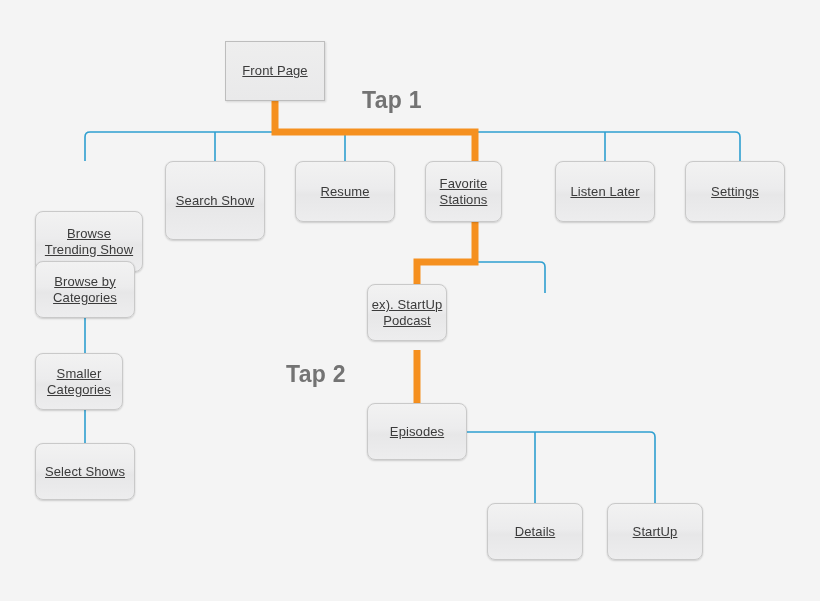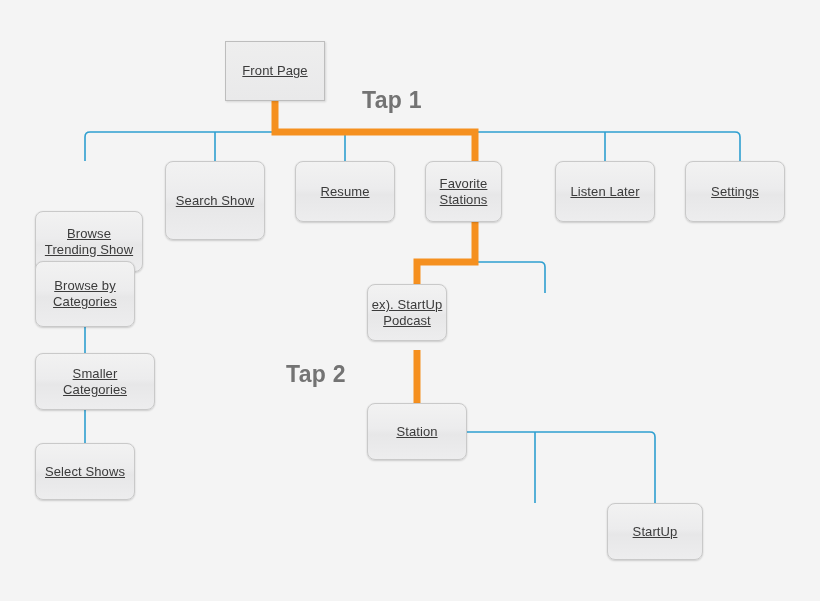--- a/index.html
+++ b/index.html
@@ -122,34 +122,35 @@
 
   <div class="node" style="left:295px; top:161px; width:100px; height:61px;">Resume</div>
 
   <div class="node" style="left:425px; top:161px; width:77px; height:61px;">Favorite
 Stations</div>
 
   <div class="node" style="left:555px; top:161px; width:100px; height:61px;">Listen Later</div>
 
   <div class="node" style="left:685px; top:161px; width:100px; height:61px;">Settings</div>
 
-  <div class="node" style="left:35px; top:261px; width:100px; height:66px;">Browse by
+  <div class="node" style="left:35px; top:261px; width:100px; height:57px;">Browse by
 Categories</div>
 
-  <div class="node" style="left:35px; top:353px; width:120px; height:57px;">Smaller
+  <div class="node" style="left:35px; top:353px; width:88px; height:57px;">Smaller
 Categories</div>
 
   <div class="node" style="left:35px; top:443px; width:100px; height:57px;">Select Shows</div>
 
   <div class="node" style="left:367px; top:284px; width:80px; height:57px;">ex). StartUp
 Podcast</div>
 
 
-  <div class="node" style="left:367px; top:403px; width:100px; height:57px;">Station</div>
+  <div class="node" style="left:367px; top:403px; width:100px; height:57px;">Episodes</div>
 
+  <div class="node" style="left:487px; top:503px; width:96px; height:57px;">Details</div>
 
   <div class="node" style="left:607px; top:503px; width:96px; height:57px;">StartUp</div>
 
   <div class="tap-label" style="left:362px; top:87px;">Tap 1</div>
 
   <div class="tap-label" style="left:286px; top:361px;">Tap 2</div>
 
 </div>
 
 </body></html>

